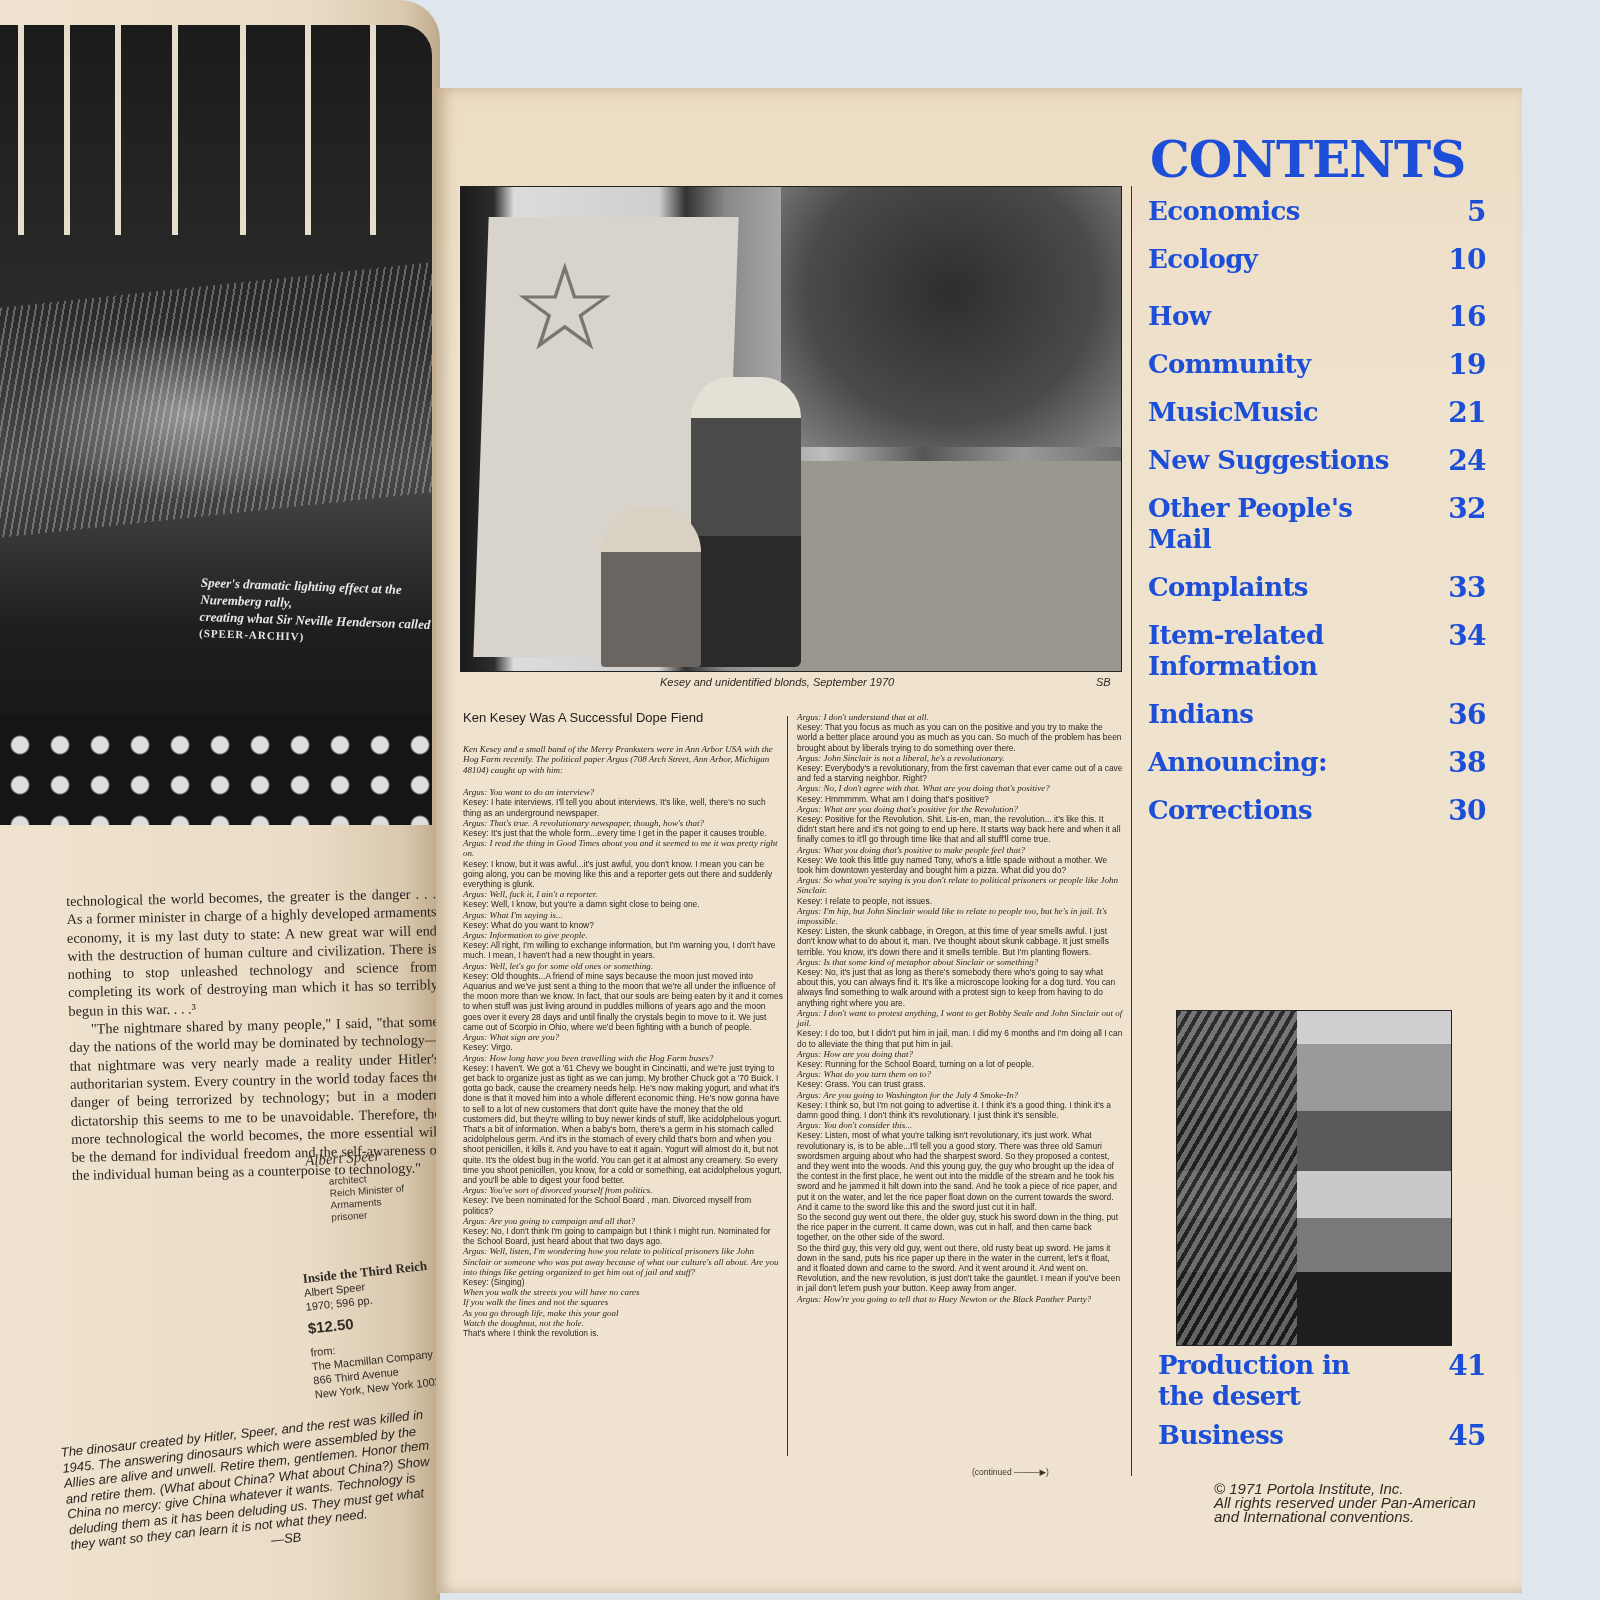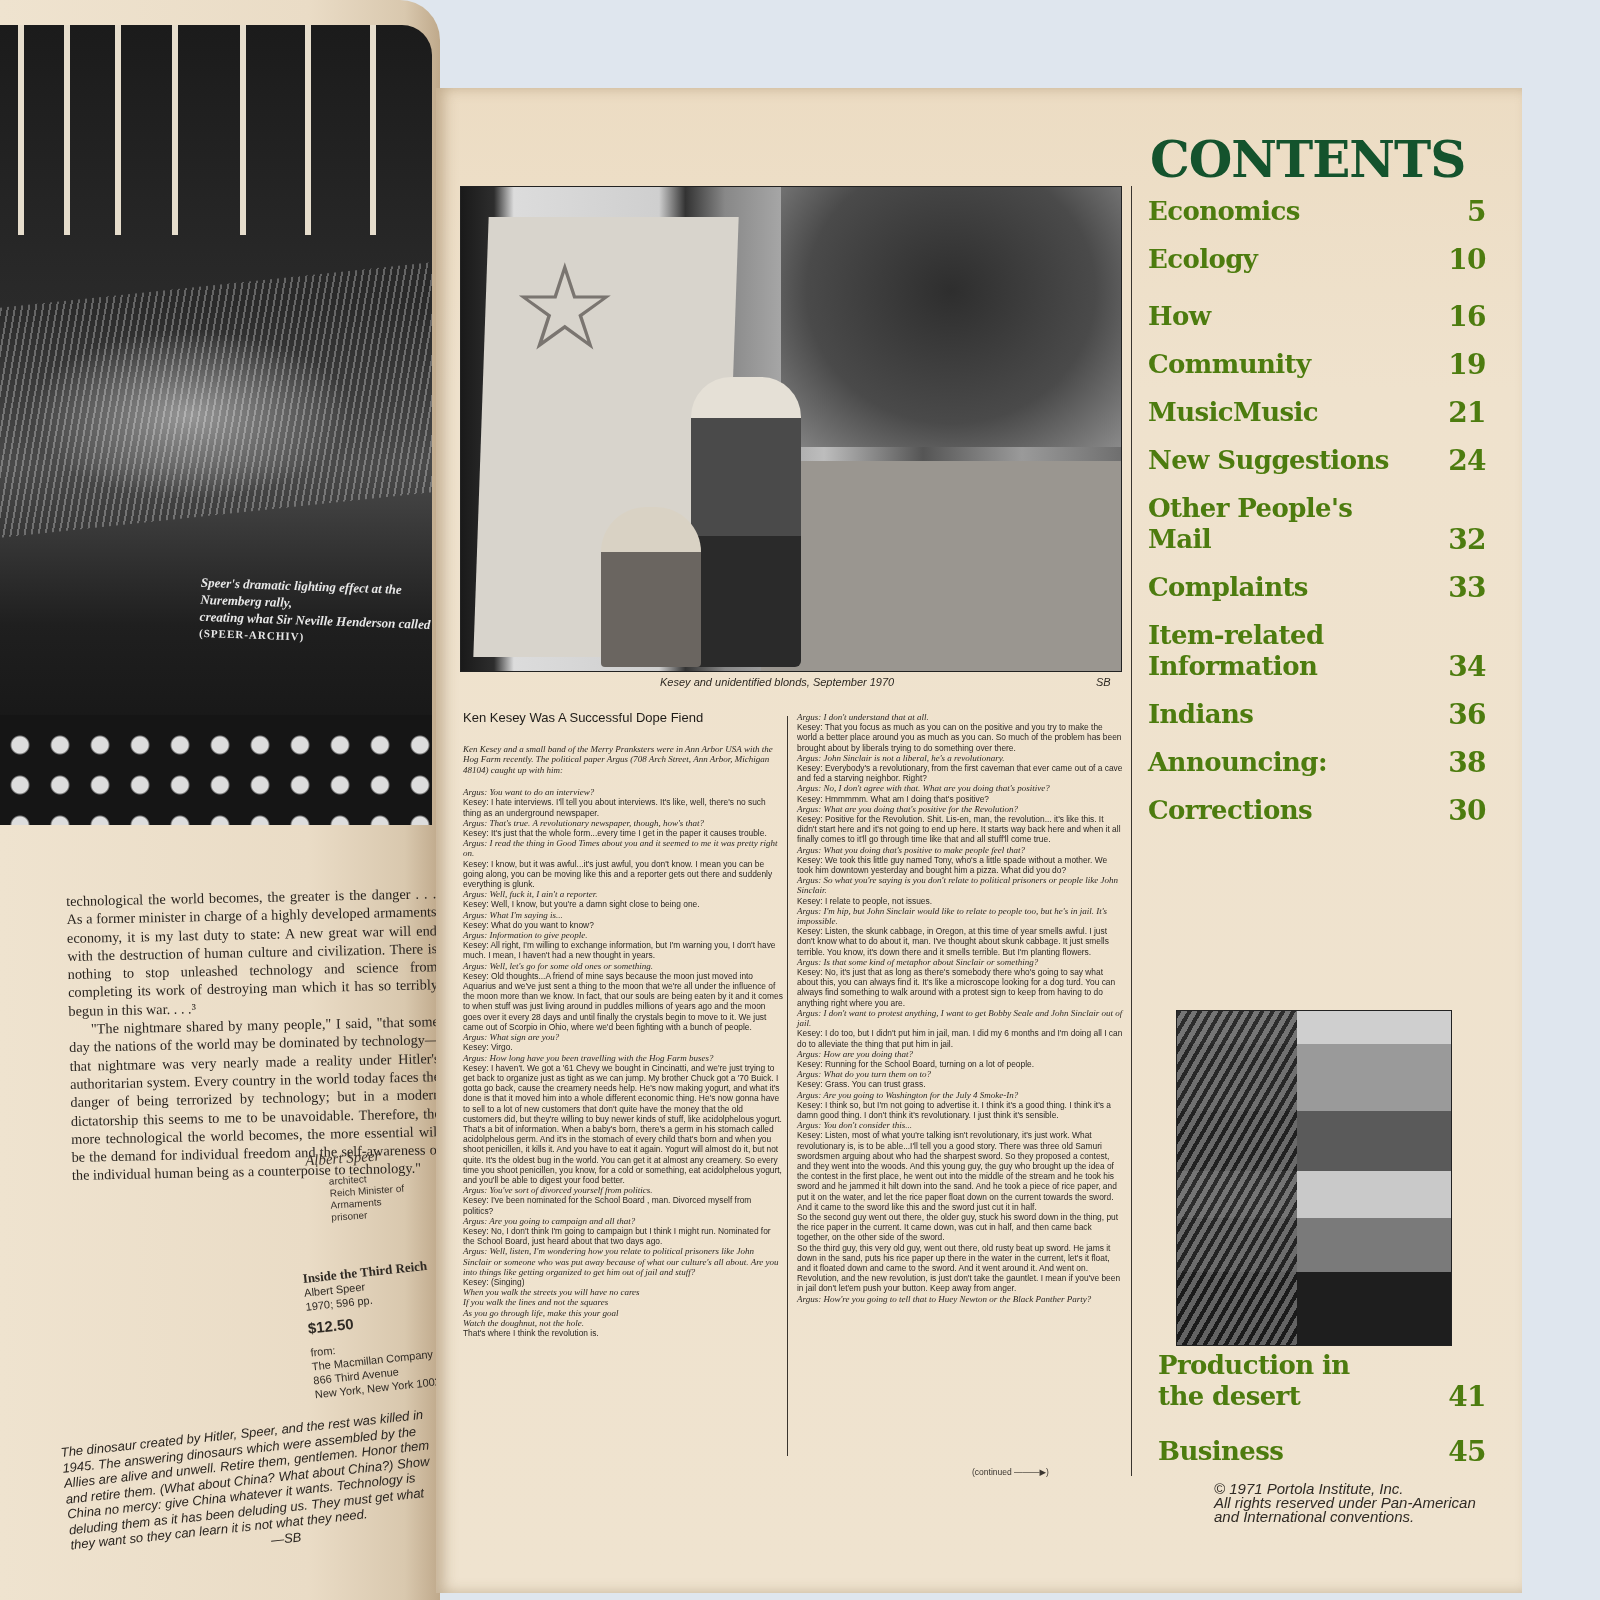--- a/index.html
+++ b/index.html
@@ -98,26 +98,26 @@
   .col .a { }
   .col .song { font-family:"Liberation Serif", serif; font-style:italic; font-size:9px; }
   .col-left { left:463px; top:744px; width:320px; }
   .col-right { left:797px; top:712px; width:328px; }
   .col-rule { position:absolute; left:787px; top:716px; width:1px; height:740px; background:#3a352f; }
   .continued { position:absolute; left:972px; top:1467px; font-size:8.5px; color:#3a352f; }
   
   .toc-rule { position:absolute; left:1131px; top:186px; width:1px; height:1290px; background:#3a352f; }
   .toc-title {
     position:absolute; left:1150px; top:130px;
-    font-family:"DejaVu Serif", serif; font-weight:bold; font-size:50px; letter-spacing:-1px; color:#14532d;
+    font-family:"DejaVu Serif", serif; font-weight:bold; font-size:50px; letter-spacing:-1px; color:#1d4ed8;
   }
   .toc { position:absolute; left:1148px; top:196px; width:338px; }
   .toc-item {
-    display:flex; justify-content:space-between; align-items:flex-end;
-    font-family:"DejaVu Serif", serif; font-weight:bold; font-size:26px; line-height:31px; color:#4d7c0f;
+    display:flex; justify-content:space-between; 
+    font-family:"DejaVu Serif", serif; font-weight:bold; font-size:26px; line-height:31px; color:#1d4ed8;
     letter-spacing:-0.6px; cursor:pointer;
   }
   .toc-item .lbl { white-space:pre-line; }
   .toc-item .pg { min-width:50px; text-align:right; font-size:28px; }
   .desert-photo {
     position:absolute; left:1176px; top:1010px; width:274px; height:334px;
     background:
       linear-gradient(180deg,#cfcfcf 0 10%,#9a9a9a 10% 30%,#5a5a5a 30% 48%,#c9c9c9 48% 62%,#7a7a7a 62% 78%,#1e1e1e 78%);
     border:1px solid #222; overflow:hidden;
   }
@@ -315,21 +315,21 @@
       <span class="lbl">Corrections</span>
       <span class="pg">30</span>
     </div>
 </div>
 
 <div class="desert-photo">
   <div class="palm"></div>
 </div>
 
 <div class="toc" style="top:1350px; left:1158px; width:328px">
-  <div class="toc-item" style="margin-bottom:24px">
+  <div class="toc-item" style="margin-bottom:8px">
       <span class="lbl">Production in
   the desert</span>
       <span class="pg">41</span>
     </div>
   <div class="toc-item">
       <span class="lbl">Business</span>
       <span class="pg">45</span>
     </div>
 </div>
 

